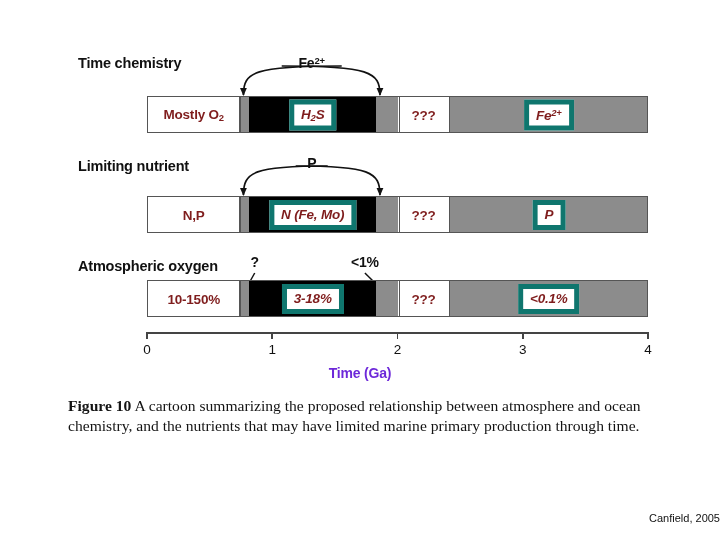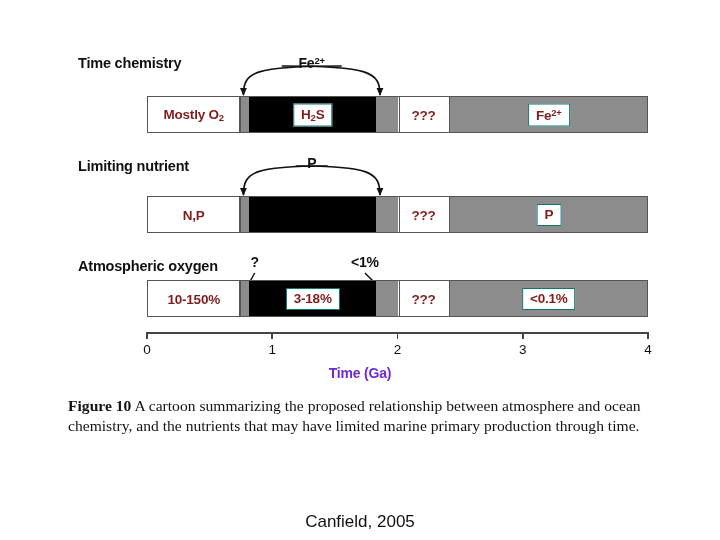--- a/index.html
+++ b/index.html
@@ -27,22 +27,23 @@
   .seg.black{background:#000000;}
   .seg-div{position:absolute;top:0;bottom:0;width:1.2px;background:#555;}
 
   
   .chip{
     position:absolute;top:50%;transform:translate(-50%,-50%);
     font-weight:bold;font-size:13.5px;color:#7f1d1d;white-space:nowrap;
     letter-spacing:-0.2px;
   }
   .chip.boxed{
-    background:#ffffff;border:1px solid #0f766e;
+    background:#ffffff;border:5px solid #0f766e;
     padding:2px 7px 3px 7px;
+    font-style:italic;
   }
   .chip sub{font-size:9.5px;vertical-align:-2px;}
   .chip sup{font-size:9.5px;vertical-align:4px;}
 
   
   #axis-line{position:absolute;height:1.6px;background:#444;}
   .tick{position:absolute;width:1.6px;height:7px;background:#444;}
   .tick-label{
     position:absolute;font-size:13.5px;color:#111;font-weight:normal;
     transform:translateX(-50%);
@@ -62,22 +63,22 @@
     pointer-events:none;overflow:visible;}
 
   
   #caption{
     position:absolute;left:68px;top:396px;width:600px;
     font-family:"Liberation Serif",serif;font-size:15.6px;
     line-height:1.31;color:#141414;text-align:left;
   }
   #caption b{font-weight:bold;}
   #credit{
-    position:absolute;width:100%;top:512px;text-align:center;
-    font-size:17px;color:#111;
+    position:absolute;width:100%;top:512px;text-align:right;
+    font-size:11px;color:#111;
   }
 </style>
 </head>
 <body>
 
 <div id="figure">
   <svg class="overlay" id="overlay">
       <path d="M 243.4425 95 C 243.4425 72, 253.4425 66, 341.70375 66" fill="none" stroke="#111" stroke-width="1.7"></path>
       <path d="M 379.96500000000003 95 C 379.96500000000003 72, 369.96500000000003 66, 281.70375 66" fill="none" stroke="#111" stroke-width="1.7"></path>
       <path d="M 240.0425 88 L 246.8425 88 L 243.4425 96 Z" fill="#111"></path>
@@ -108,20 +109,21 @@
       <div class="chip boxed" style="left: 400.8px;">Fe<sup>2+</sup></div>
     </div>
     <div class="anno-text" style="left: 311.704px; top: 55px;">Fe<sup>2+</sup></div>
     <div class="row-label" style="left: 78px; top: 158px;">Limiting nutrient</div>
     <div class="bar" style="left: 147px; top: 196px; width: 501px;">
       <div class="seg white" style="left: 0px; width: 91.4325px;"></div>
       <div class="chip" style="left: 45.7163px;">N,P</div>
       <div class="seg gray" style="left: 91.4325px; width: 10.02px;"></div>
       <div class="seg-div" style="left: 91.4325px;"></div>
       <div class="seg black" style="left: 101.452px; width: 126.502px;"></div>
+      <div class="chip boxed" style="left: 164.704px;">N (Fe, Mo)</div>
       <div class="seg gray" style="left: 227.955px; width: 22.545px;"></div>
       <div class="seg white" style="left: 250.5px; width: 50.1px;"></div>
       <div class="seg-div" style="left: 250.5px;"></div>
       <div class="chip" style="left: 275.55px;">???</div>
       <div class="seg gray" style="left: 300.6px; width: 200.4px;"></div>
       <div class="seg-div" style="left: 300.6px;"></div>
       <div class="chip boxed" style="left: 400.8px;">P</div>
     </div>
     <div class="anno-text" style="left: 311.704px; top: 155px;">P</div>
     <div class="row-label" style="left: 78px; top: 258px;">Atmospheric oxygen</div>

